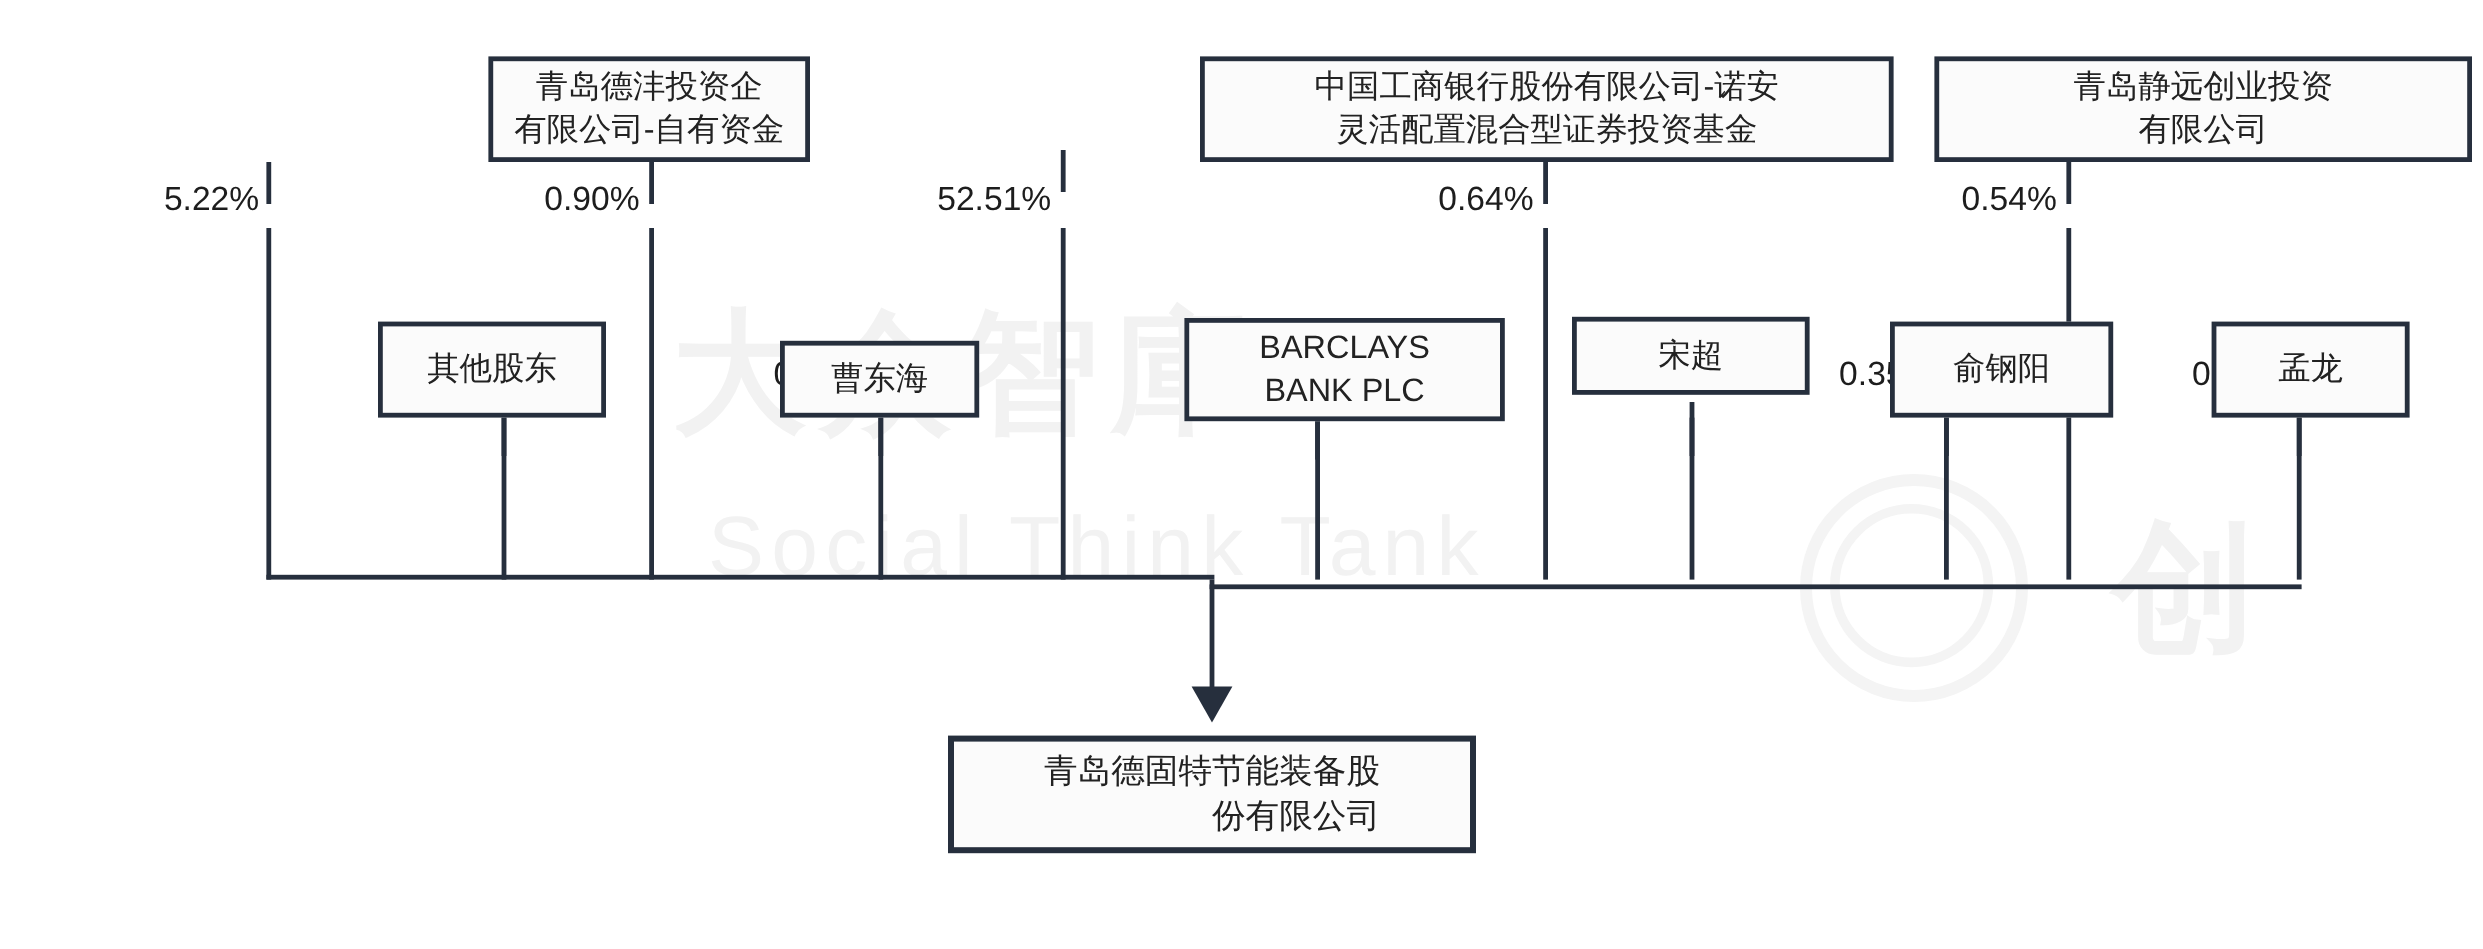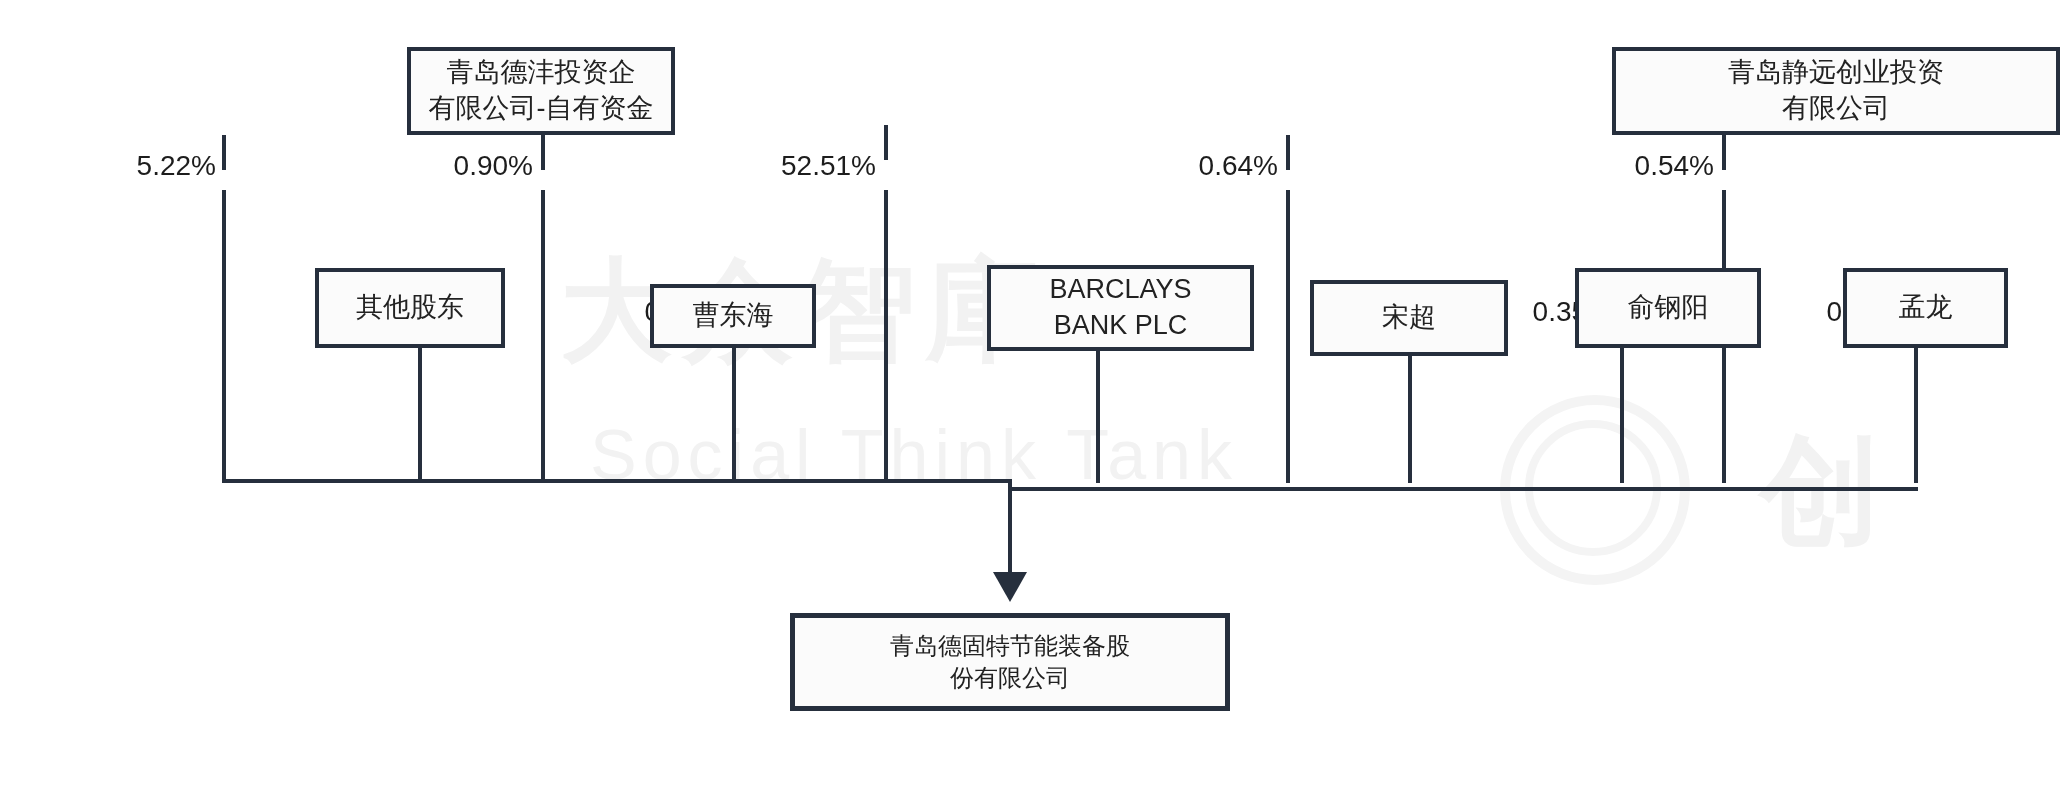--- a/index.html
+++ b/index.html
@@ -87,21 +87,22 @@
     text-align: center;
     color: #222222;
     font-size: 27px;
     line-height: 1.32;
     padding: 2px 10px;
     white-space: pre-line;
     z-index: 5;
   }
   .node.target {
     border-width: 5px;
-    font-size: 24px;
+    font-size: 28px;
+    text-align: right;
   }
 
   
   .vline {
     position: absolute;
     width: 4px;
     background: #262f3d;
     z-index: 2;
   }
   .hline {
@@ -139,32 +140,34 @@
   <div class="wm wm-en">Social Think Tank</div>
   <div class="wm-ring"></div>
   <div class="wm-ring2"></div>
   <div class="wm wm-vm">创</div>
 
 
   <div class="node" style="left:407px; top:47px;  width:268px; height:88px;">青岛德沣投资企
 有限公司-自有资金</div>
 
 
+  <div class="node" style="left:1000px;top:47px;  width:578px; height:88px;">中国工商银行股份有限公司-诺安
+灵活配置混合型证券投资基金</div>
 
   <div class="node" style="left:1612px;top:47px;  width:448px; height:88px;">青岛静远创业投资
 有限公司</div>
 
   <div class="node" style="left:315px; top:268px; width:190px; height:80px;">其他股东</div>
 
   <div class="node" style="left:650px; top:284px; width:166px; height:64px;">曹东海</div>
 
   <div class="node" style="left:944px; top:265px; width:267px; height:86px;margin-left:43px;">BARCLAYS
 BANK PLC</div>
 
-  <div class="node" style="left:1310px;top:280px; width:198px; height:76px;">宋超</div>
+  <div class="node" style="left:1310px;top:264px; width:198px; height:65px;">宋超</div>
 
   <div class="node" style="left:1575px;top:268px; width:186px; height:80px;">俞钢阳</div>
 
   <div class="node" style="left:1843px;top:268px; width:165px; height:80px;">孟龙</div>
 
   <div class="node target" style="left:790px; top:613px; width:440px; height:98px;">青岛德固特节能装备股
 份有限公司</div>
 
   <div class="vline" style="left:222px; top:135px; height:35px;"></div>
   <div class="pct r" style="left:96px;  top:150px; width:120px;">5.22%</div>

